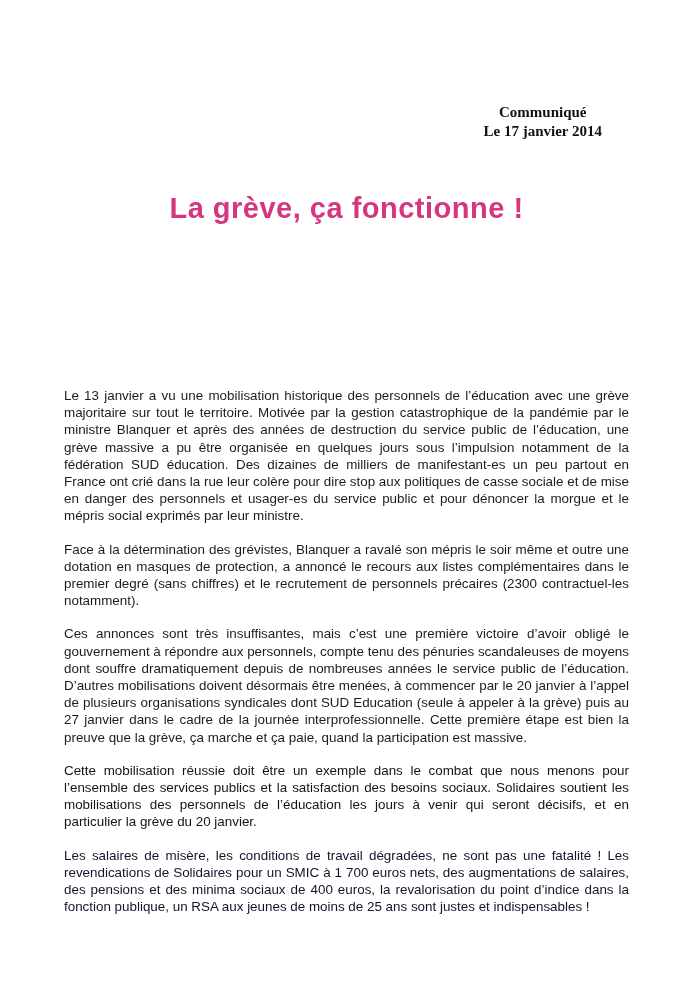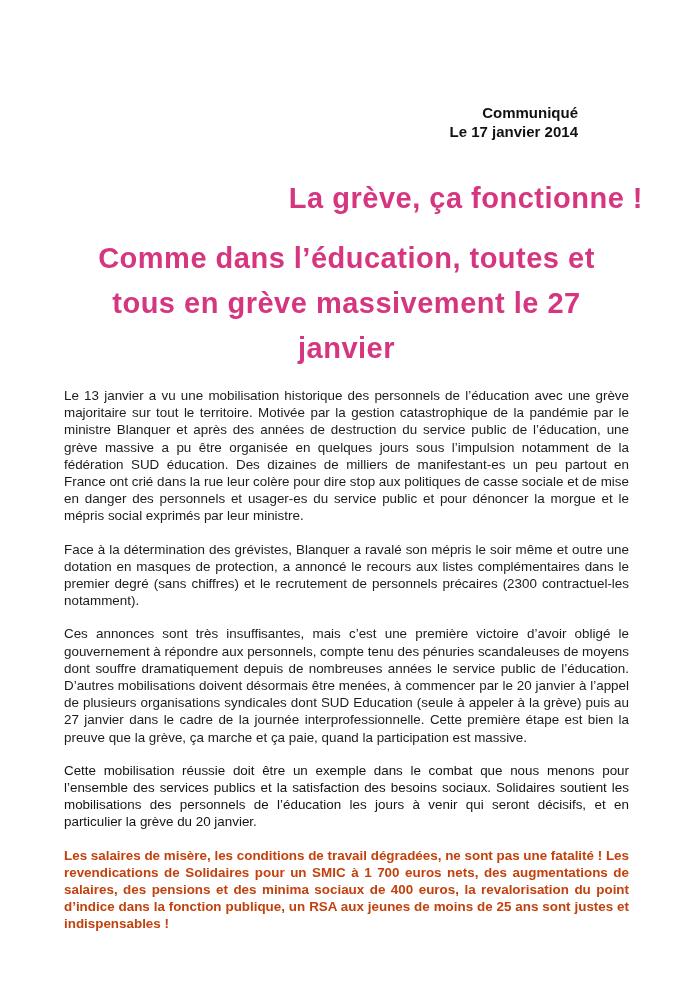--- a/index.html
+++ b/index.html
@@ -36,69 +36,68 @@
   }
   .logo-underline {
     width: 190px; height: 7px; margin-top: 1px;
     background: #e0247f;
     border-radius: 4px / 3px;
     transform: rotate(-0.7deg);
   }
 
   
   .communique {
-    position: absolute; top: 103px; right: 115px;
-    text-align: right;
+    position: absolute; top: 103px; right: 91px;
+    text-align: center;
     font-weight: bold; font-size: 15px; line-height: 19px;
     color: #111111;
+    font-family: Liberation Serif, serif;
   }
 
   
   .titles {
     position: absolute; top: 176px; left: 48px; width: 597px;
     text-align: center; color: #d5367f;
   }
   .title-1 {
-    margin: 2px;
+    margin: 12px;
     font-size: 29px; font-weight: 800;
     letter-spacing: 0.5px;
     line-height: 40px;
-    text-align: right;
   }
   .title-2 {
     margin: 18px 30px 0;
     font-size: 29px; font-weight: 800;
     letter-spacing: 0.5px;
     line-height: 45px;
   }
 
   
   .body-text {
     position: absolute; top: 371px; left: 64px; width: 565px;
     font-size: 13.4px; line-height: 17.2px;
     text-align: justify;
   }
   .body-text p { margin: 16px 0 16px 0; }
   .p-bold { font-weight: normal; color: #141414; }
-  .p-pink { font-weight: bold; color: #c2410c; }
+  .p-pink { font-weight: normal; color: #0f172a; }
 </style>
 </head>
 <body>
 
 <div class="page">
 
 
   <div class="communique">
     <div>Communiqué</div>
     <div>Le 17 janvier 2014</div>
   </div>
 
   <div class="titles">
     <h1 class="title-1">La grève, ça fonctionne !</h1>
-    <h2 class="title-2">Comme dans l’éducation, toutes et tous en grève massivement le 27 janvier</h2>
   </div>
 
   <div class="body-text">
     <p>Le 13 janvier a vu une mobilisation historique des personnels de l’éducation avec une grève majoritaire sur tout le territoire. Motivée par la gestion catastrophique de la pandémie par le ministre Blanquer et après des années de destruction du service public de l’éducation, une grève massive a pu être organisée en quelques jours sous l’impulsion notamment de la fédération SUD éducation. Des dizaines de milliers de manifestant-es un peu partout en France ont crié dans la rue leur colère pour dire stop aux politiques de casse sociale et de mise en danger des personnels et usager-es du service public et pour dénoncer la morgue et le mépris social exprimés par leur ministre.</p>
     <p>Face à la détermination des grévistes, Blanquer a ravalé son mépris le soir même et outre une dotation en masques de protection, a annoncé le recours aux listes complémentaires dans le premier degré (sans chiffres) et le recrutement de personnels précaires (2300 contractuel-les notamment).</p>
     <p>Ces annonces sont très insuffisantes, mais c’est une première victoire d’avoir obligé le gouvernement à répondre aux personnels, compte tenu des pénuries scandaleuses de moyens dont souffre dramatiquement depuis de nombreuses années le service public de l’éducation. D’autres mobilisations doivent désormais être menées, à commencer par le 20 janvier à l’appel de plusieurs organisations syndicales dont SUD Education (seule à appeler à la grève) puis au 27 janvier dans le cadre de la journée interprofessionnelle. Cette première étape est bien la preuve que la grève, ça marche et ça paie, quand la participation est massive.</p>
     <p class="p-bold">Cette mobilisation réussie doit être un exemple dans le combat que nous menons pour l’ensemble des services publics et la satisfaction des besoins sociaux. Solidaires soutient les mobilisations des personnels de l’éducation les jours à venir qui seront décisifs, et en particulier la grève du 20 janvier.</p>
     <p class="p-pink">Les salaires de misère, les conditions de travail dégradées, ne sont pas une fatalité ! Les revendications de Solidaires pour un SMIC à 1 700 euros nets, des augmentations de salaires, des pensions et des minima sociaux de 400 euros, la revalorisation du point d’indice dans la fonction publique, un RSA aux jeunes de moins de 25 ans sont justes et indispensables !</p>
   </div>
 

